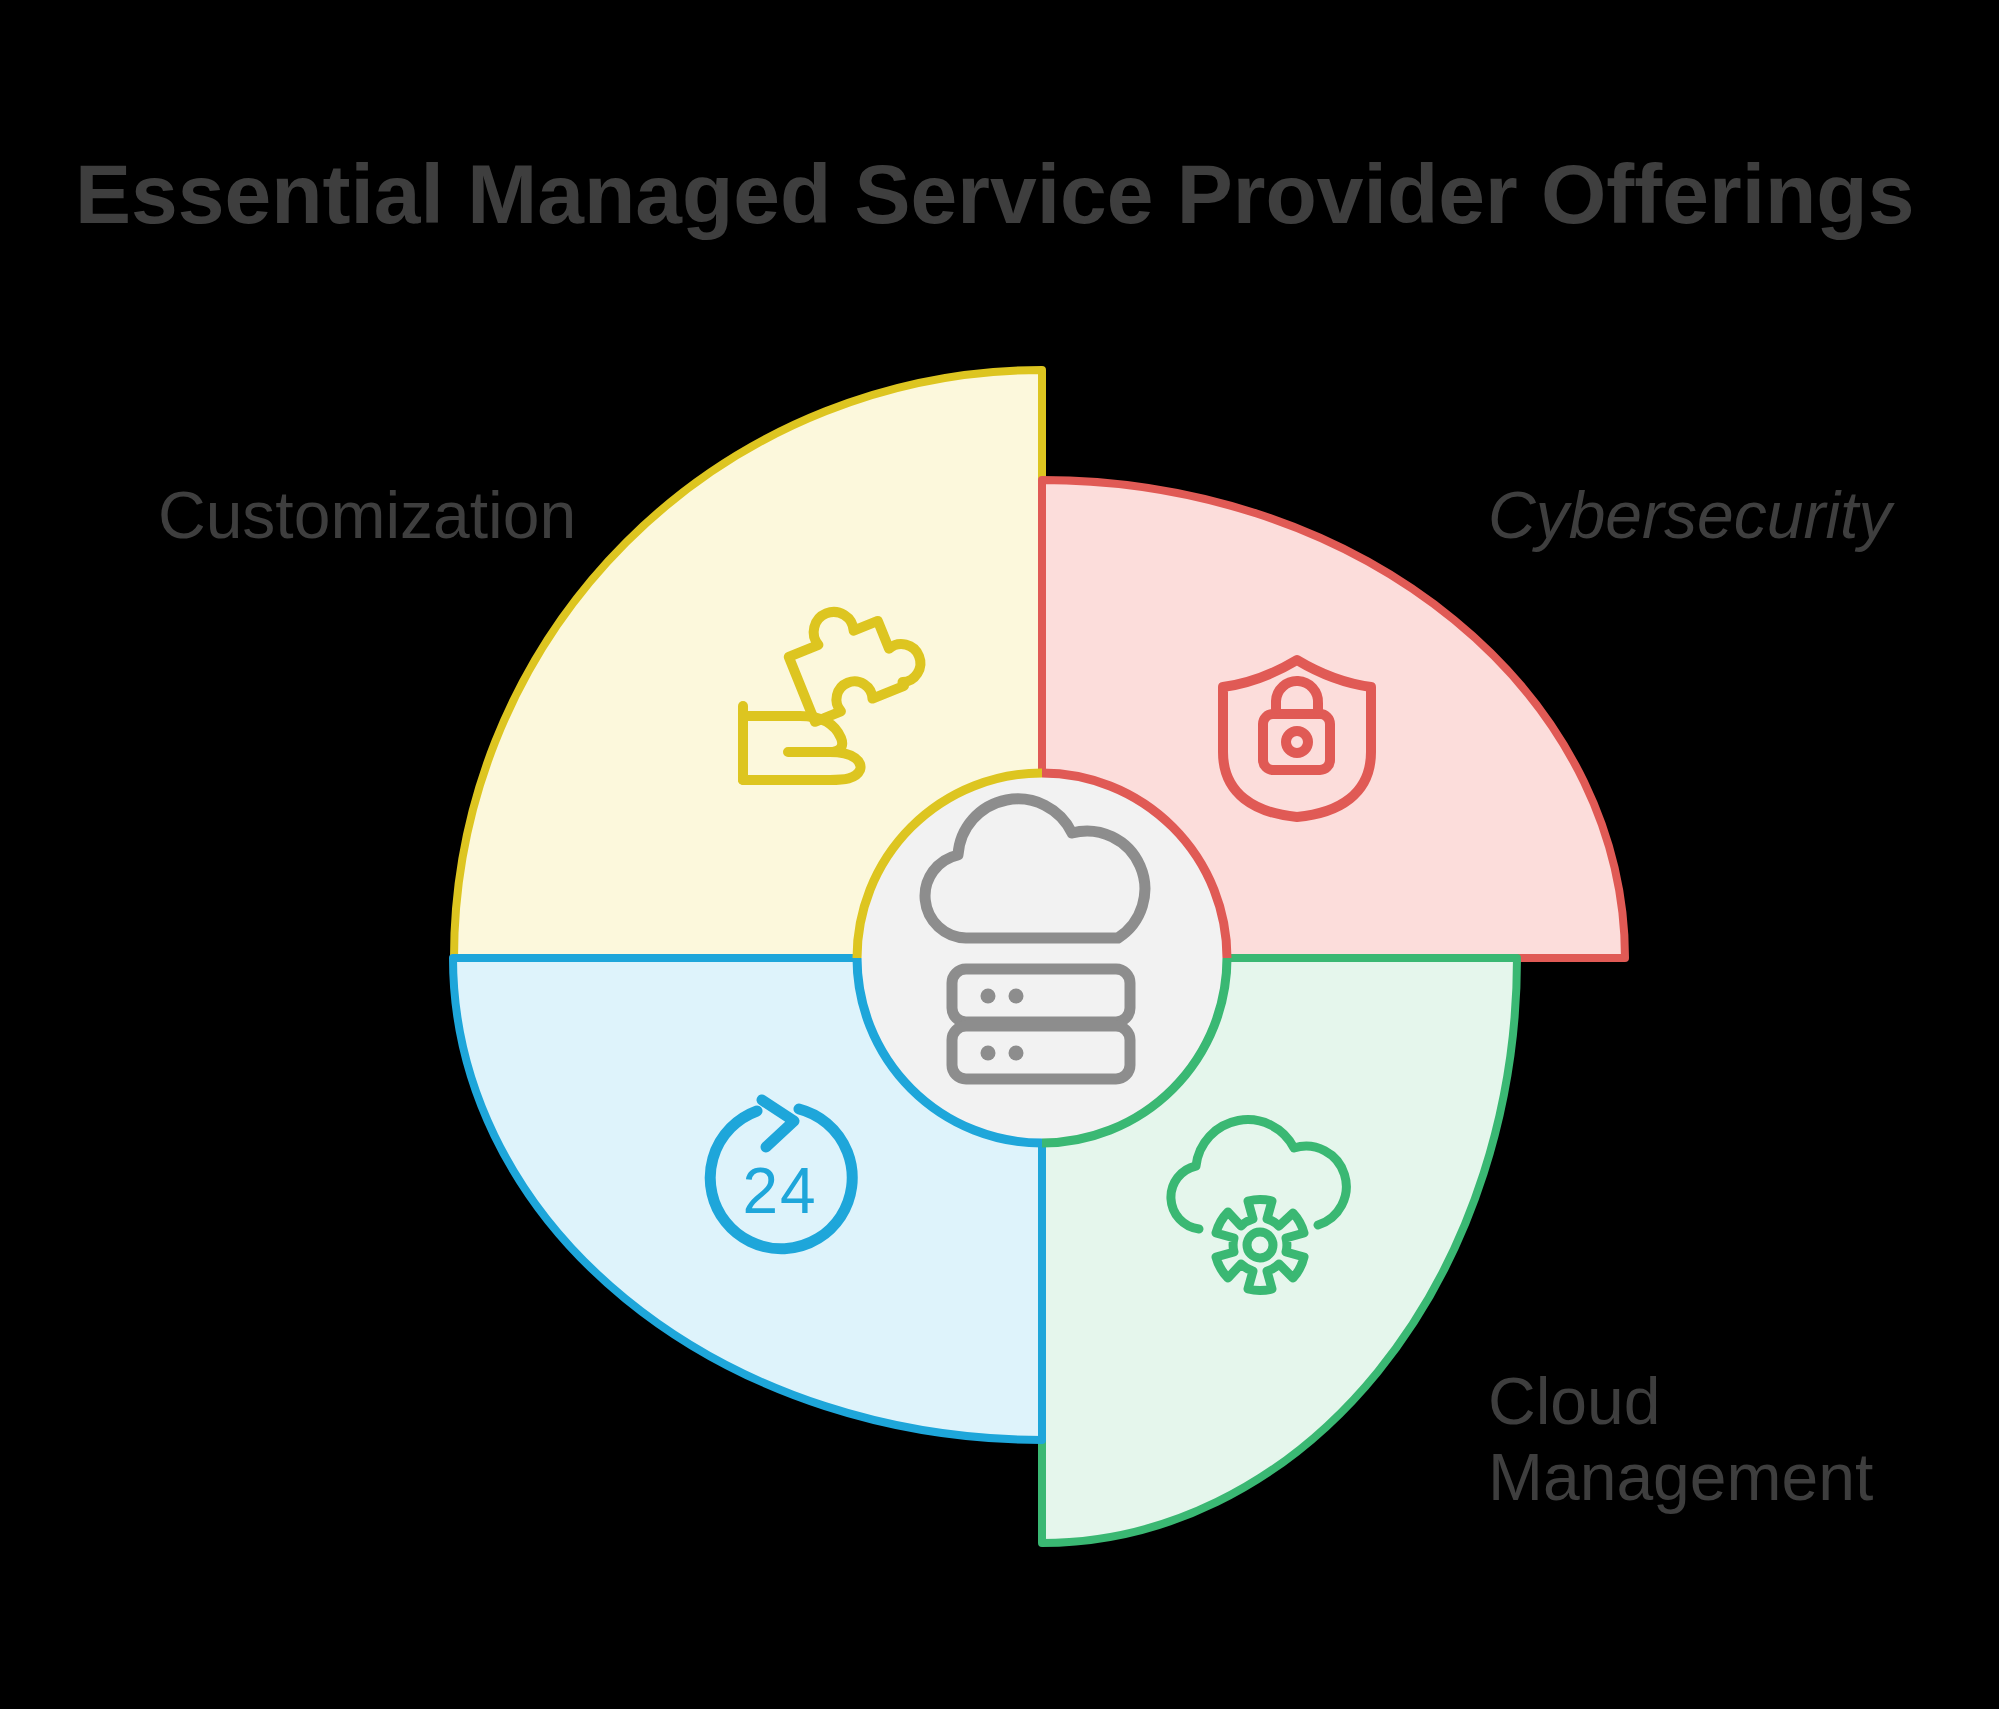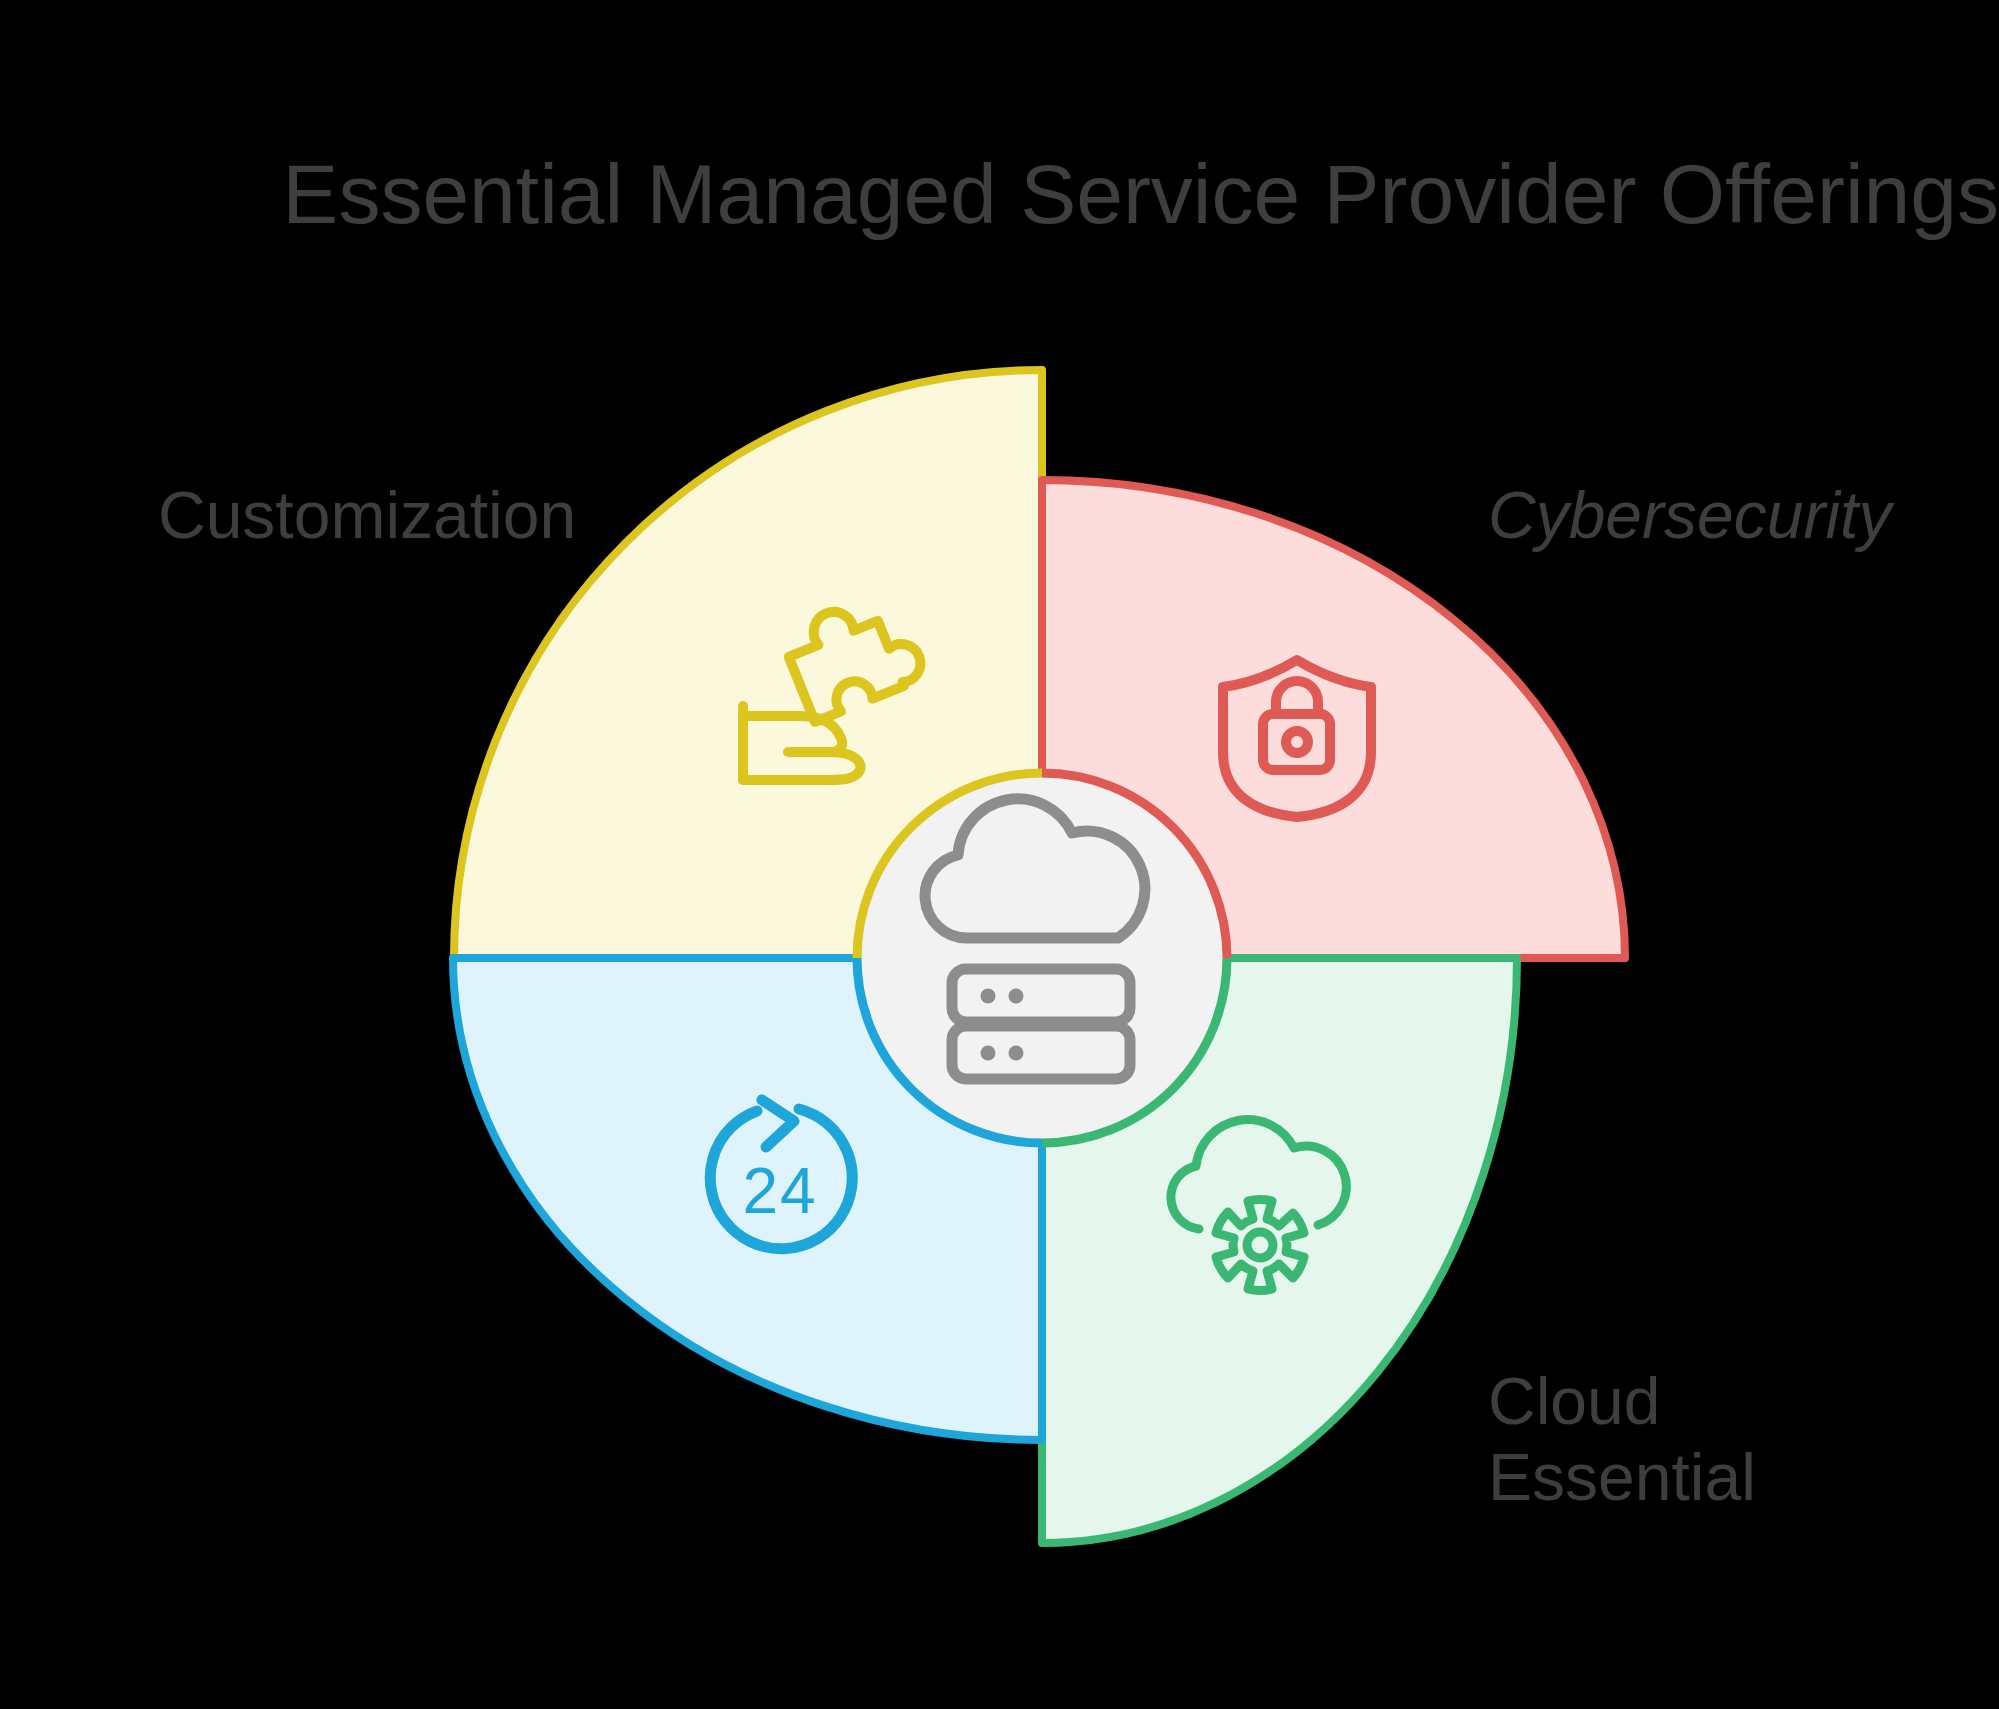--- a/index.html
+++ b/index.html
@@ -3,21 +3,21 @@
 <meta charset="utf-8">
 <style>
   html,body{margin:0;padding:0;background:var(--background,#000);}
   .canvas{
     position:relative;width:1999px;height:1709px;overflow:hidden;
     background:var(--background,#000);
     font-family:"Liberation Sans",sans-serif;
   }
   .title{
     position:absolute;left:75px;right:0;top:152px;
-    text-align:right;font-size:84px;line-height:1;font-weight:400;
+    text-align:left;font-size:84px;line-height:1;font-weight:700;
     color:var(--heading-text,#3e3e3e);
   }
   .seg-label{
     position:absolute;font-size:66px;line-height:1;font-weight:400;
     color:var(--label-text,#3e3e3e);
   }
   .lbl-customization{left:158px;top:482px;}
   .lbl-cybersecurity{left:1488px;top:482px;font-style:italic;}
   .lbl-monitoring{left:133px;top:1365px;}
   .lbl-cloud{left:1488px;top:1363px;width:430px;line-height:76px;}
@@ -100,15 +100,15 @@
         <circle class="dot" cx="988" cy="996" r="7.5"></circle>
         <circle class="dot" cx="1016" cy="996" r="7.5"></circle>
         <circle class="dot" cx="988" cy="1053" r="7.5"></circle>
         <circle class="dot" cx="1016" cy="1053" r="7.5"></circle>
       </g>
     </g>
   </svg>
 
   <div class="seg-label lbl-customization">Customization</div>
   <div class="seg-label lbl-cybersecurity">Cybersecurity</div>
-  <div class="seg-label lbl-cloud">Cloud Essential</div>
+  <div class="seg-label lbl-cloud">Cloud Management</div>
 
 </div>
 
 </body></html>

